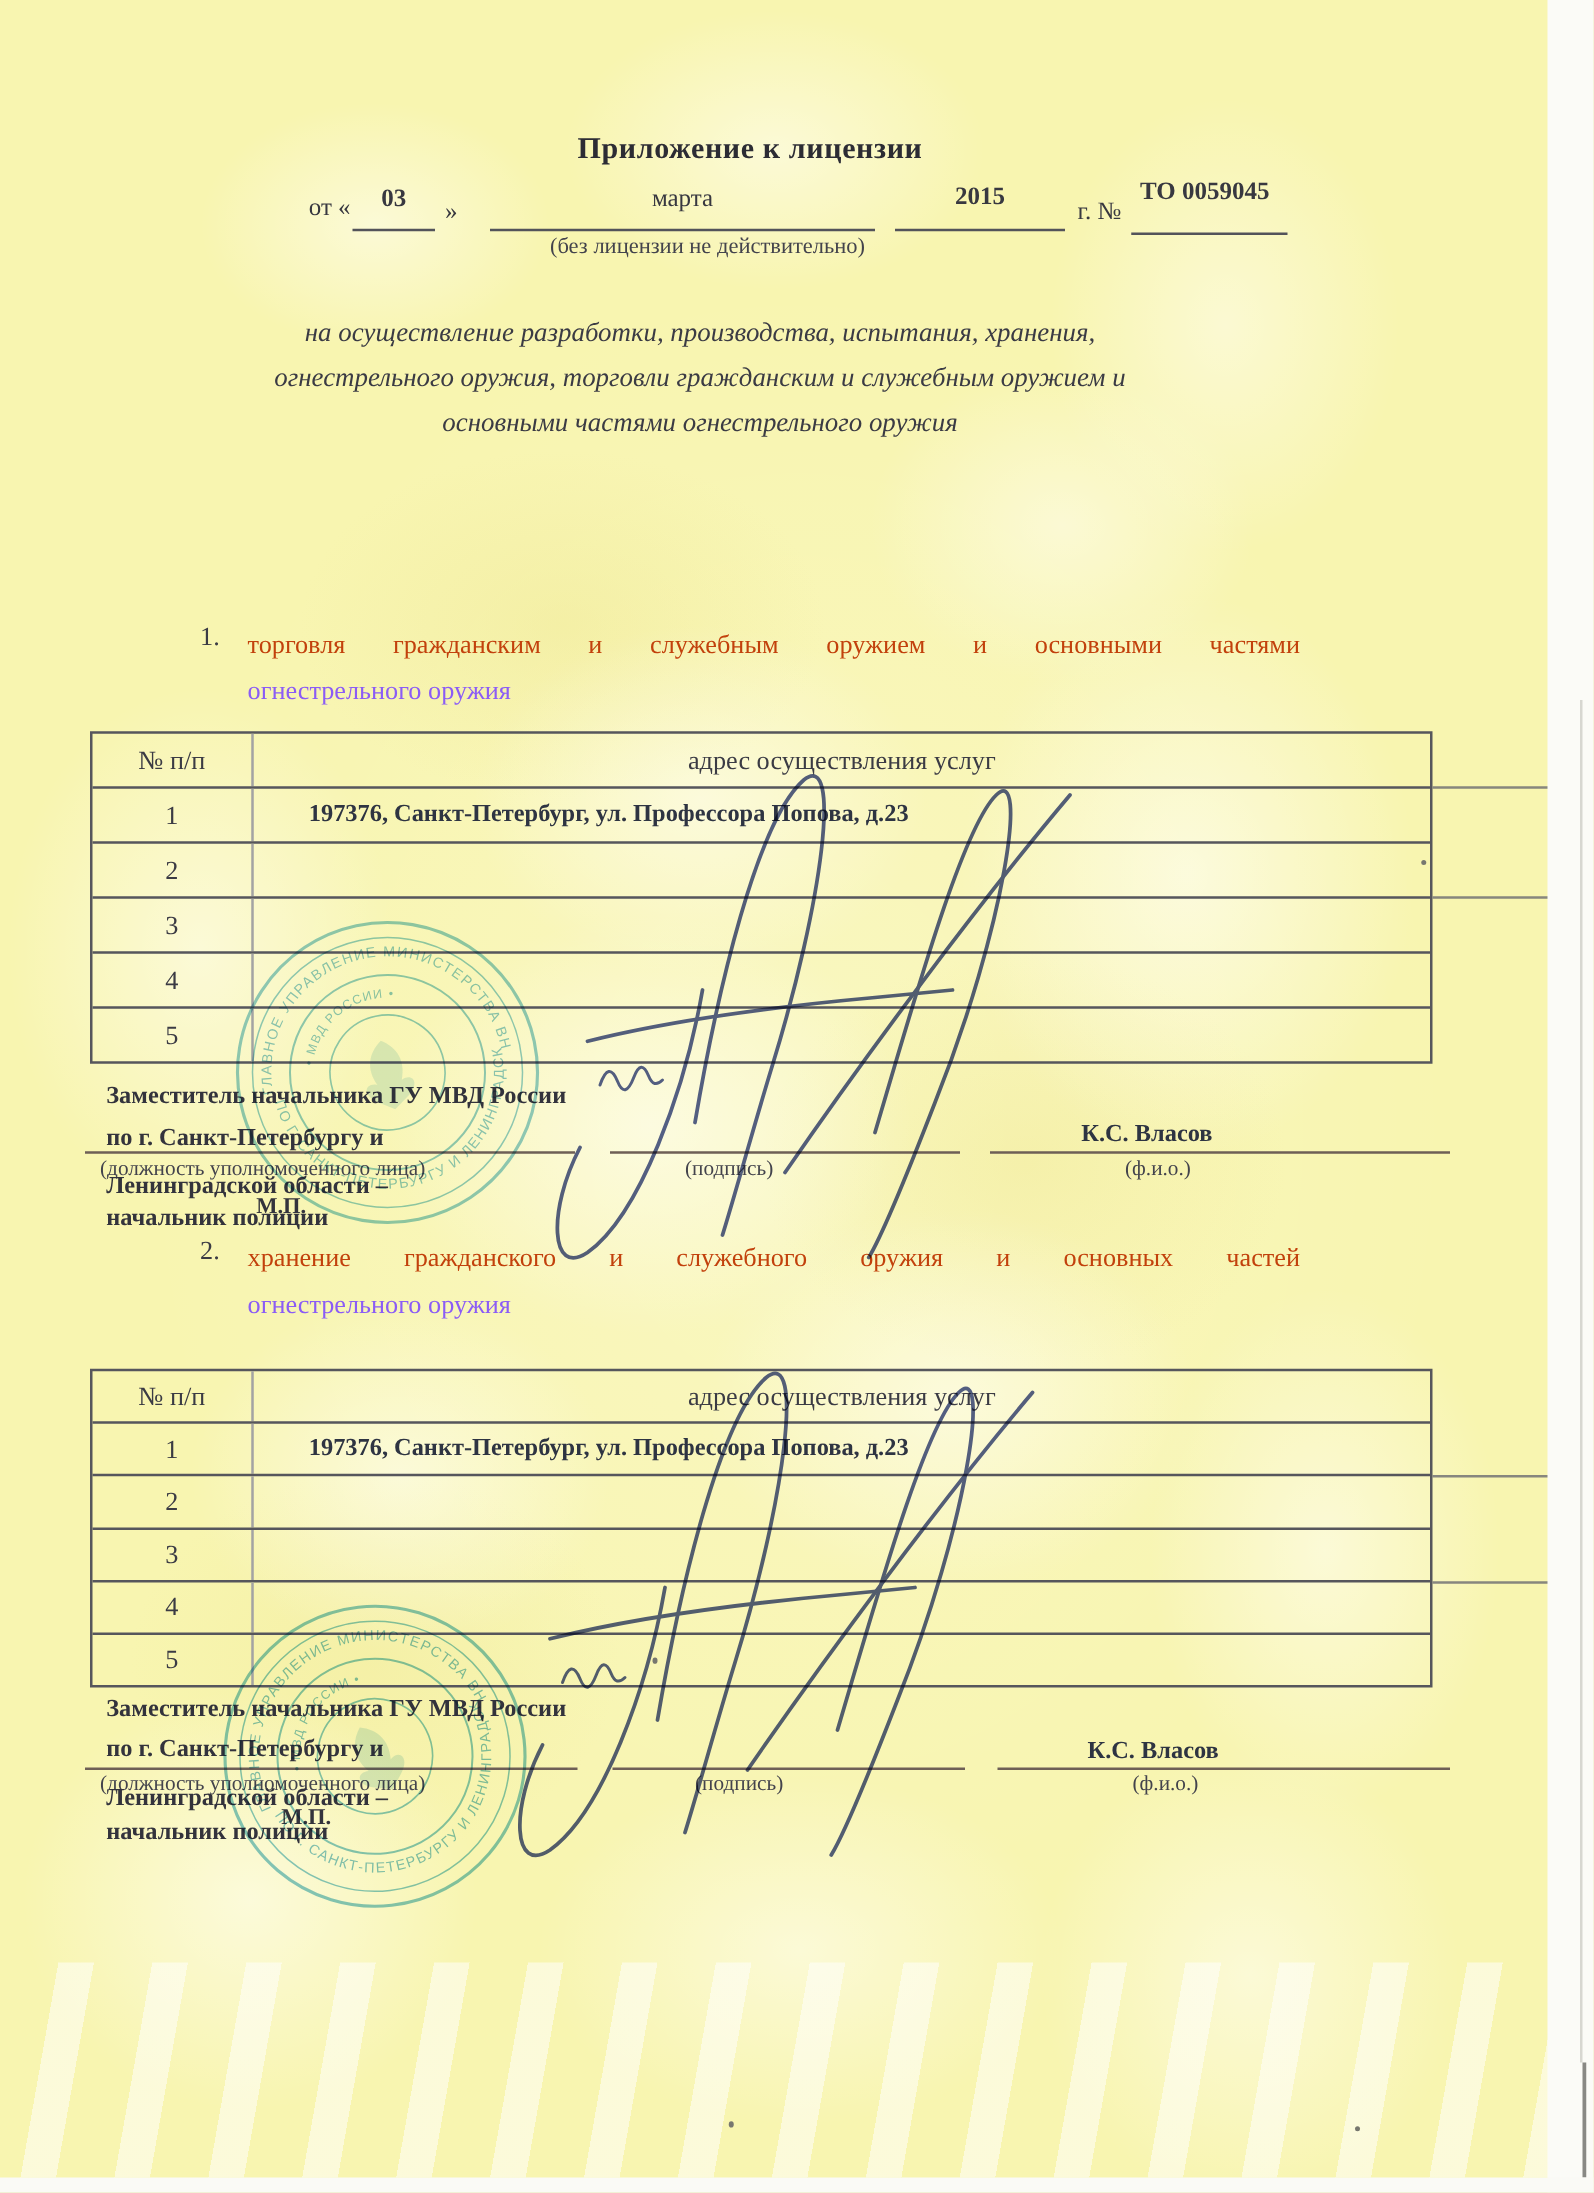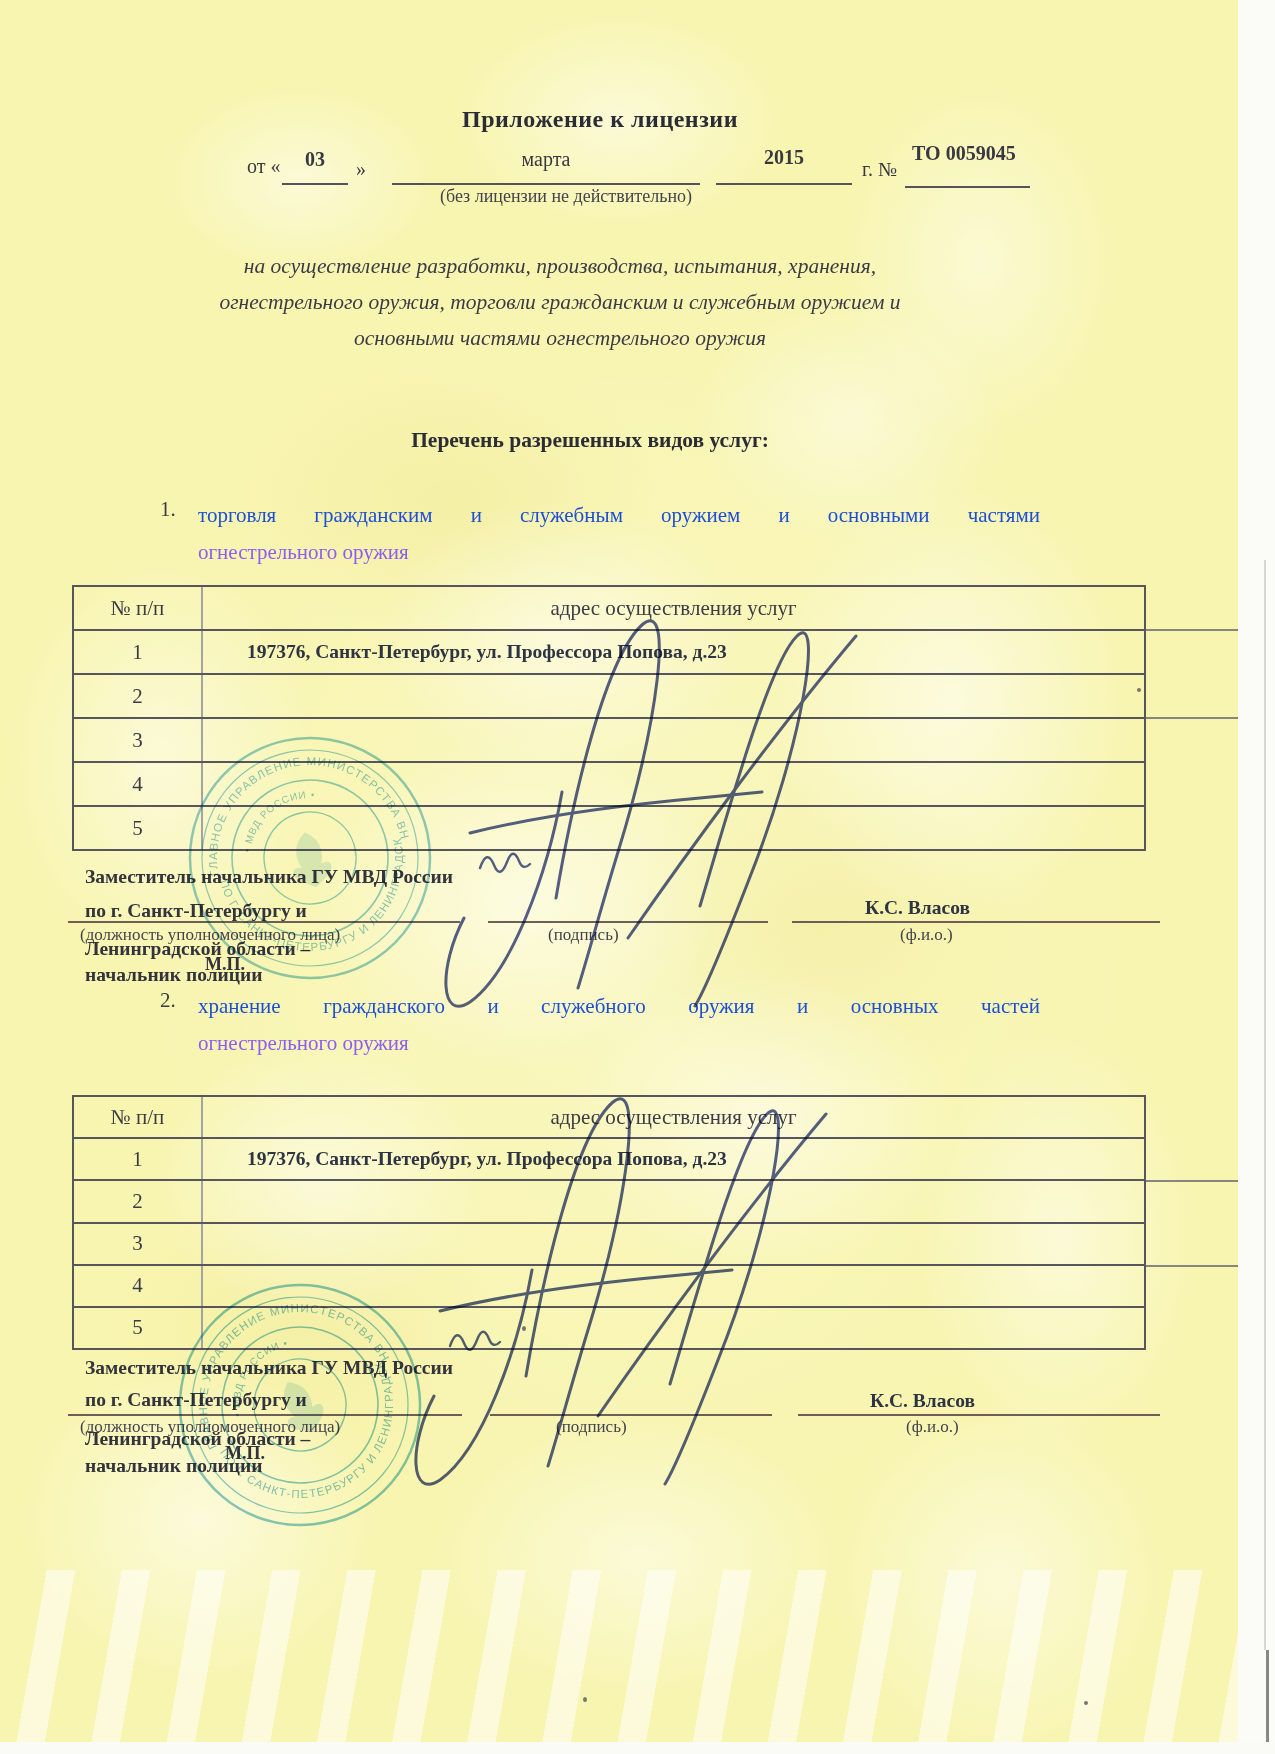--- a/index.html
+++ b/index.html
@@ -40,21 +40,21 @@
   .ctr{text-align:center;}
   .dark{color:#2c2c34;}
   .title{font-size:24px; letter-spacing:.5px;}
   .dateline{font-size:20px;}
   .dateval{font-size:20px;}
   .uline{position:absolute; height:2px; background:#53535a;}
   .note{font-size:18px; color:#43434c;}
   .parline{display:block; font-size:21.5px; line-height:36px; text-align:center; color:#3b3b44;}
   .heading{font-size:21.5px;}
   .item-num{font-size:21px; color:#3b3b44;}
-  .jline{display:block; font-size:21px; line-height:37px; color:#1d4ed8; text-align:justify; text-align-last:justify;}
+  .jline{display:block; font-size:21px; line-height:37px; color:#c2410c; text-align:justify; text-align-last:justify;}
   .lline{display:block; font-size:21px; line-height:37px; color:#8b5cf6;}
   .tbl{position:absolute; left:72px; width:1074px; display:flex; flex-direction:column; border:2px solid #56565c; box-sizing:border-box;}
   .trow{display:flex; flex:1; border-top:2px solid #56565c; min-height:0;}
   .trow:first-child{border-top:none;}
   .c1{width:127px; border-right:2px solid #a3a3a3; display:flex; align-items:center; justify-content:center; font-size:21px; color:#3b3b44;}
   .c2{flex:1; display:flex; align-items:center; font-size:21px; color:#3b3b44;}
   .hcell{justify-content:center;}
   .addr{padding-left:44px; font-weight:bold; font-size:19.5px; color:#2e3442;}
   .ext{position:absolute; height:2px; background:#6a6a70; opacity:.8;}
   .sigpos{font-size:19.5px; font-weight:bold; color:#33333c; white-space:nowrap;}
@@ -91,21 +91,20 @@
   <div class="uline" style="left:905px; top:186px; width:125px;"></div>
 
   <div class="abs note ctr" style="left:404px; top:186px; width:324px;">(без лицензии не действительно)</div>
 
   <div class="abs" style="left:100px; top:248px; width:920px;font-style:italic;">
     <span class="parline">на осуществление разработки, производства, испытания, хранения,</span>
     <span class="parline">огнестрельного оружия, торговли гражданским и служебным оружием и</span>
     <span class="parline">основными частями огнестрельного оружия</span>
   </div>
 
-  <div class="abs heading b dark ctr" style="left:50px; top:428px; width:1080px;">Перечень разрешенных видов услуг:</div>
 
   <span class="abs item-num" style="left:160px; top:497px;">1.</span>
   <div class="abs" style="left:198px; top:497px; width:842px;">
     <span class="jline">торговля гражданским и служебным оружием и основными частями</span>
     <span class="lline">огнестрельного оружия</span>
   </div>
 
   <div class="tbl" style="top:585px; height:266px;">
     <div class="trow">
       <div class="c1">№ п/п</div>

